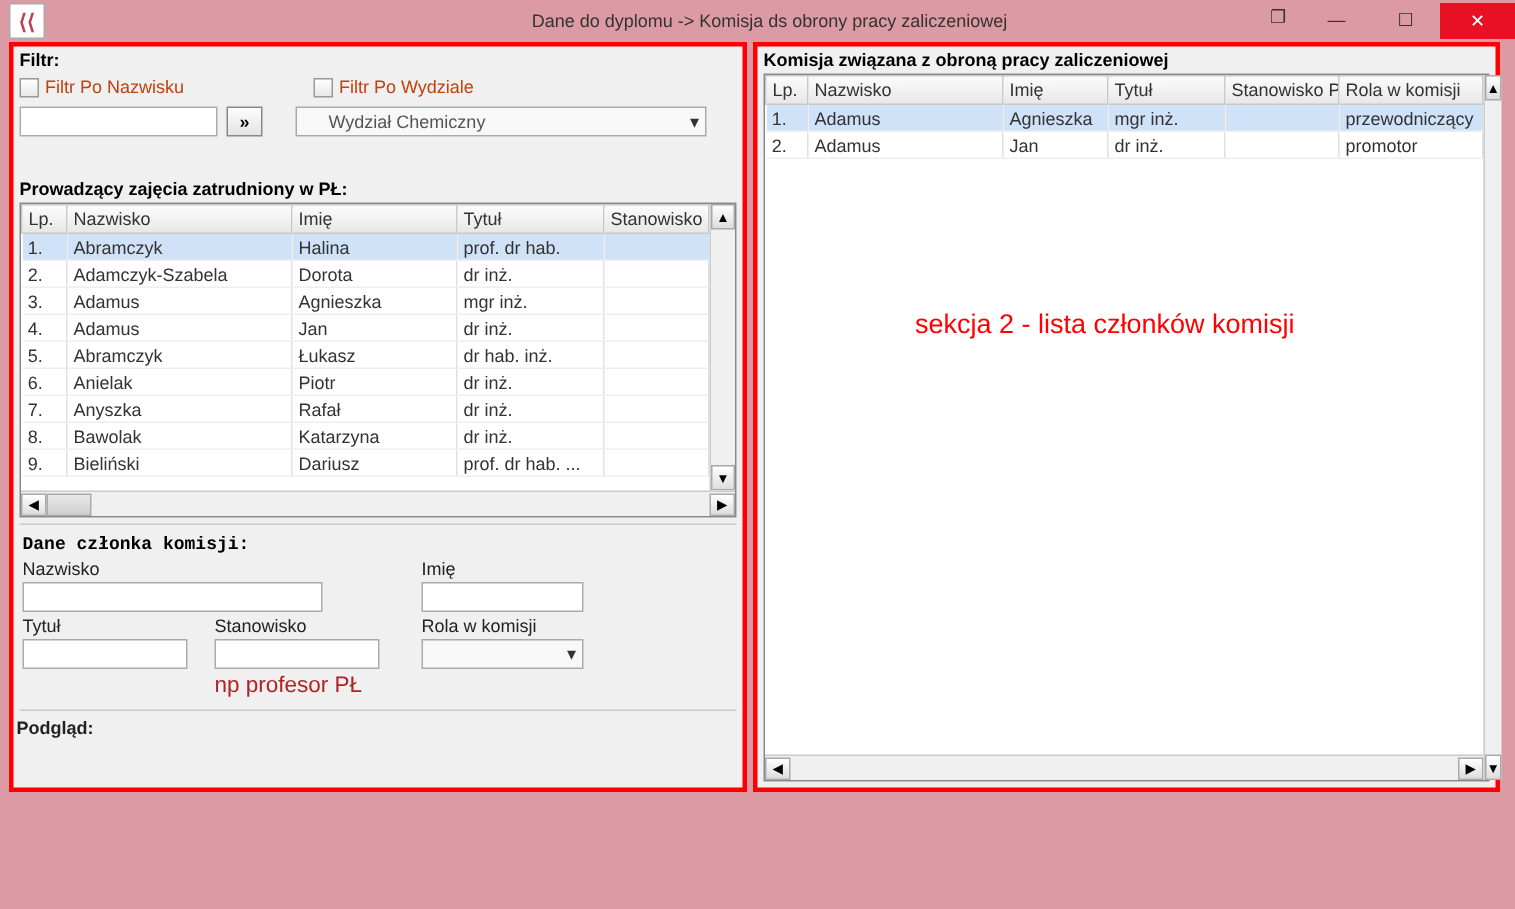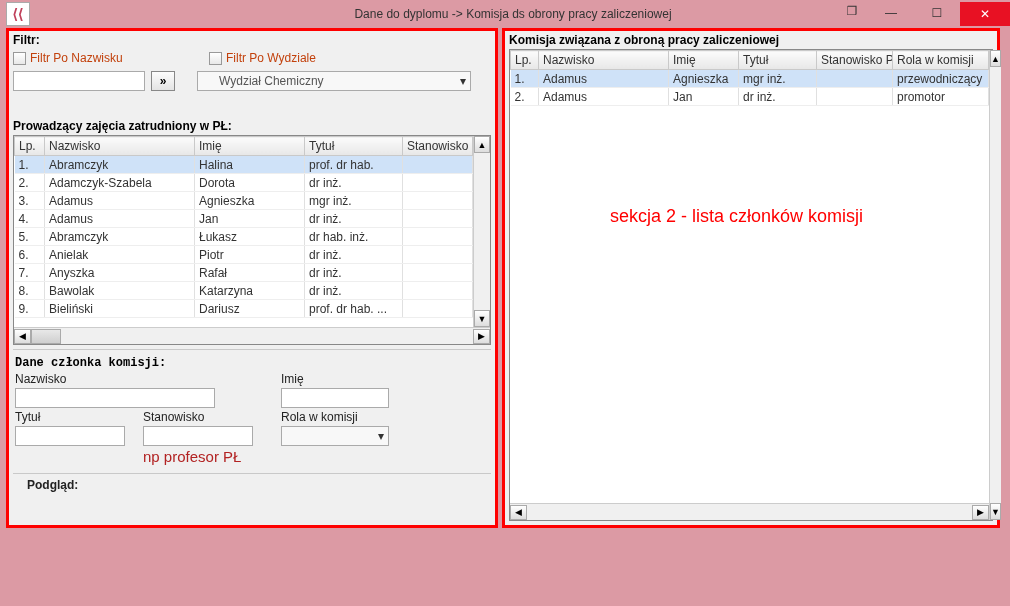--- a/index.html
+++ b/index.html
@@ -227,21 +227,21 @@
             <span></span>
               <span class="chev">▾</span>
           </div>
 
           <div></div>
           <div class="note">np profesor PŁ</div>
           <div></div>
         </div>
       </div>
       <div class="divider"></div>
-      <div style="padding:2px 6px 4px 18px;">
+      <div style="padding:2px 6px 4px 2px;">
         <span class="lbl" style="font-weight:bold;">Podgląd:</span>
       </div>
     </div>
 
     <div class="panel right">
       <div class="section-title">Komisja związana z obroną pracy zaliczeniowej</div>
       <div class="right-table-wrap">
         <div class="right-inner">
           <table class="table">
             <colgroup>

